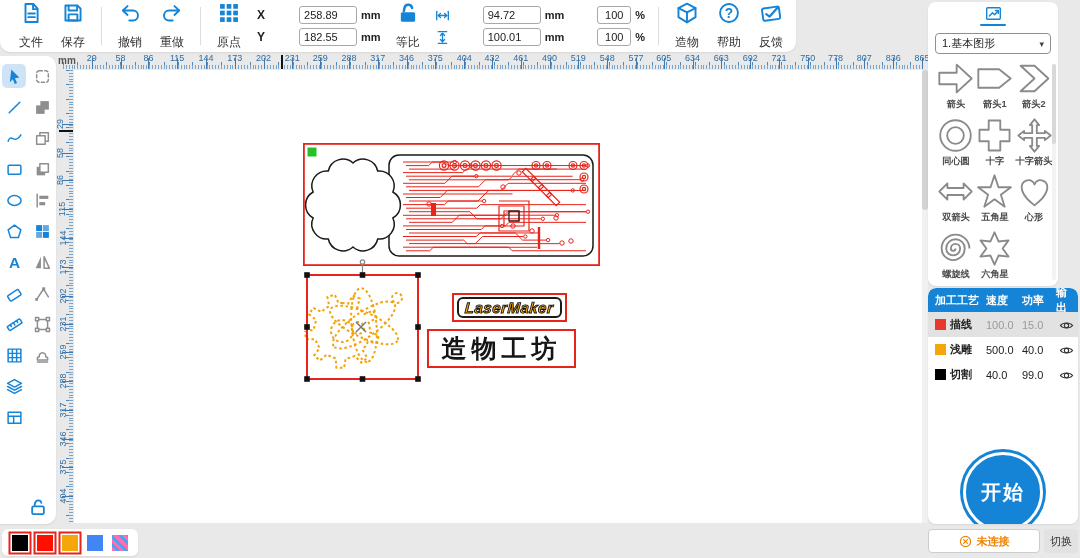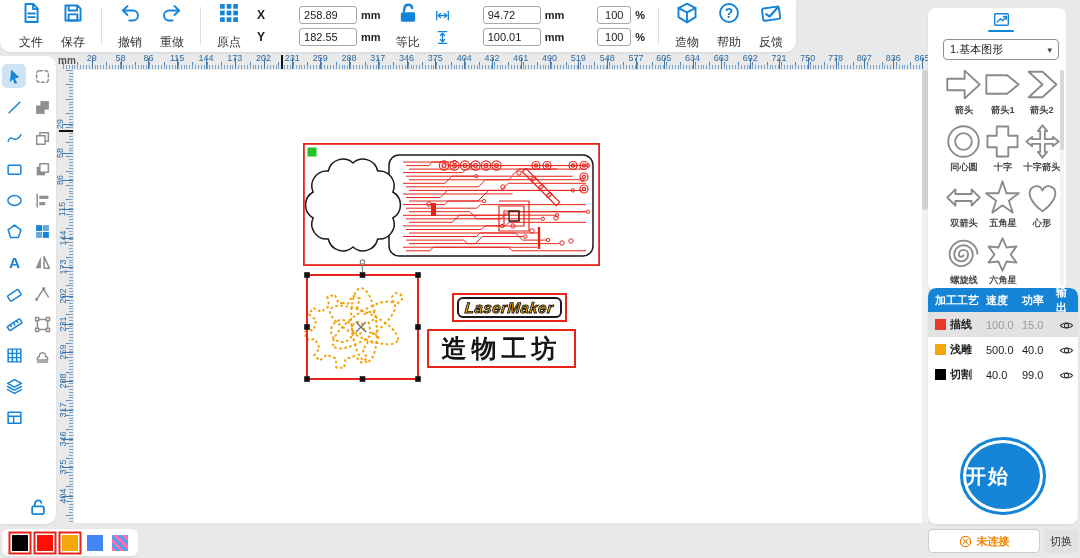--- a/index.html
+++ b/index.html
@@ -65,21 +65,21 @@
     box-sizing:border-box;display:flex;align-items:center;justify-content:center;background:#fff;}
   #caption span{font-family:"DejaVu Serif",serif;font-size:25px;font-weight:bold;color:#151515;letter-spacing:5px;white-space:nowrap;}
   #vscroll{position:absolute;left:922px;top:70px;width:6px;height:453px;background:#f1f1f1;border-radius:3px;}
   #vthumb{position:absolute;left:0;top:0;width:6px;height:140px;background:#d2d2d2;border-radius:3px;}
   
   #palette{position:absolute;left:2px;top:529px;height:27px;border-radius:6px;display:flex;
     align-items:center;gap:9px;padding:0 10px;}
   .swatch{width:16px;height:16px;cursor:pointer;}
   .swatch.outlined{box-shadow:0 0 0 1.5px #fff,0 0 0 3.5px #e8231a;}
   
-  #libcard{position:absolute;left:928px;top:8px;width:130px;height:284px;border-radius:8px;overflow:hidden;padding-left:8px;}
+  #libcard{position:absolute;left:928px;top:2px;width:130px;height:284px;border-radius:8px;overflow:hidden;}
   #libtab{height:28px;display:flex;flex-direction:column;align-items:center;justify-content:center;cursor:pointer;}
   #libtab .ticon{width:19px;height:16px;}
   #libtab .underline{width:26px;height:2.5px;background:#1584d6;margin-top:2px;border-radius:2px;}
   #libdd{margin:3px 7px 2px 7px;height:19px;border:1px solid #8f8f8f;border-radius:4px;display:flex;
     align-items:center;padding:0 6px;font-size:11px;color:#222;cursor:pointer;background:#fff;}
   #libdd .caret{margin-left:auto;font-size:9px;color:#444;}
   #gallery{padding:4px 4px 0 8px;display:grid;grid-template-columns:repeat(3,1fr);overflow:hidden;height:226px;}
   .shape-cell{display:flex;flex-direction:column;align-items:center;cursor:pointer;margin-bottom:3px;}
   .shape-cell svg{width:37px;height:37px;}
   .shape-cell .slabel{font-size:10px;font-weight:bold;color:#4a4a4a;margin-top:0px;white-space:nowrap;transform:scale(.92);}
@@ -91,23 +91,23 @@
   .prow{display:flex;align-items:center;height:25px;font-size:11px;color:#222;cursor:pointer;}
   .prow.selected{background:#e2e2e2;}
   .prow.selected .pval{color:#9a9a9a;}
   .c-name{width:58px;display:flex;align-items:center;gap:4px;padding-left:7px;box-sizing:border-box;}
   .c-speed{width:36px;text-align:left;}
   .c-power{width:34px;text-align:left;}
   .c-out{width:20px;display:flex;justify-content:center;}
   .pswatch{width:11px;height:11px;flex:none;}
   .pname{font-weight:bold;}
   .eye{width:15px;height:13px;cursor:pointer;}
-  #startbtn{position:absolute;left:50%;transform:translateX(-50%);top:152px;width:80px;height:72px;border-radius:50%;
+  #startbtn{position:absolute;left:50%;transform:translateX(-50%);top:164px;width:80px;height:80px;border-radius:50%;
     background:#1584d6;border:3px solid #fff;box-shadow:0 0 0 3px #1584d6;box-sizing:border-box;
-    display:flex;align-items:center;justify-content:flex-start;cursor:pointer;}
+    display:flex;align-items:center;justify-content:center;cursor:pointer;}
   #startbtn span{color:#fff;font-size:20px;font-weight:bold;letter-spacing:2px;}
   
   #statusbar{position:absolute;left:928px;top:529px;width:150px;height:24px;display:flex;gap:4px;}
   #connbox{flex:1;background:#fff;border:1px solid #ccc;border-radius:4px;display:flex;align-items:center;
     justify-content:center;gap:5px;cursor:pointer;box-sizing:border-box;}
   #connbox .ticon{width:13px;height:13px;}
   #connbox span{font-size:11px;font-weight:bold;color:#ef8200;}
   #switchbtn{width:34px;background:#e2e2e2;border-radius:4px;display:flex;align-items:center;justify-content:center;
     font-size:11px;color:#333;cursor:pointer;}
 </style>

